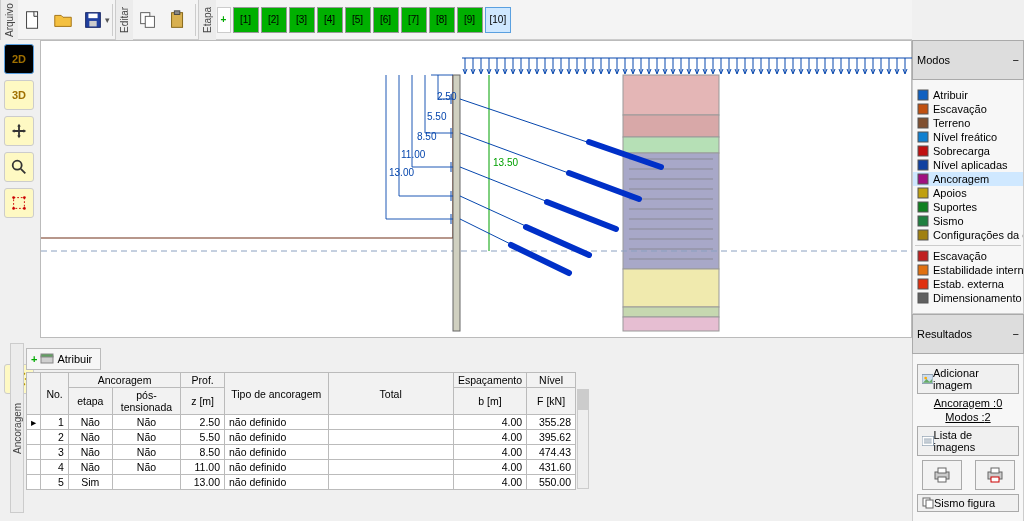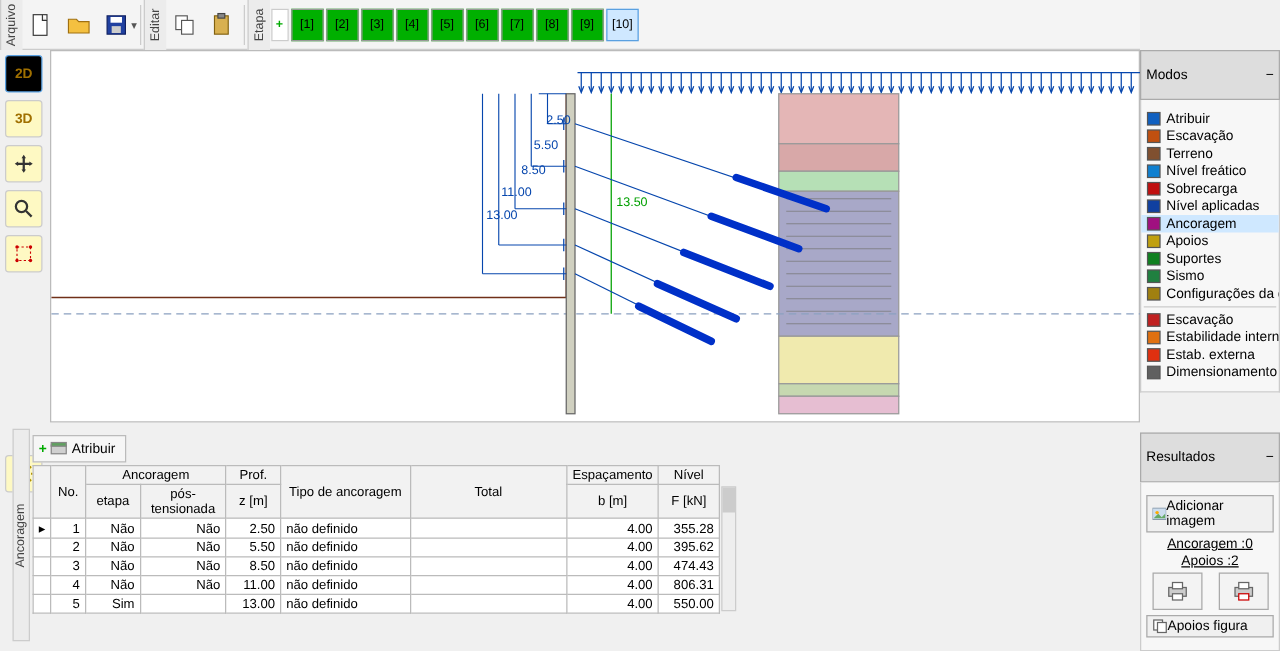--- a/index.html
+++ b/index.html
@@ -24,21 +24,21 @@
   .canvas { position:absolute; left:40px; top:40px; right:112px; width:872px; height:298px; background:#fff; border:1px solid #bbb;}
   
   
   .bottom-pane { position:absolute; left:10px; top:343px; width:902px; height:172px;}
   .add-row { position:absolute; left:16px; top:5px; height:22px; display:flex; }
   .add-btn { border:1px solid #bbb; background:#f6f6f6; padding:2px 8px 2px 4px; display:flex; align-items:center; gap:3px;}
   .vtab-ancor { position:absolute; left:0; top:0; width:14px; height:170px; writing-mode:vertical-rl; transform:rotate(180deg); display:flex; align-items:center; justify-content:center; font-size:10px; color:#444; background:#ececec; border:1px solid #ccc;}
   table.data { position:absolute; left:16px; top:29px; border-collapse:collapse; background:#fff; width:550px;}
   table.data th, table.data td { border:1px solid #bbb; padding:1px 4px; height:14px; font-size:10.5px; text-align:right; background:#fff;}
   table.data th { background:#f2f2f2; font-weight:normal; text-align:center;}
-  table.data td.l { text-align:right;}
+  table.data td.l { text-align:center;}
   .row-mark { width:10px; text-align:center !important;}
   .scroll-fake { position:absolute; left:567px; top:46px; width:12px; height:100px; background:#eee; border:1px solid #ccc;}
   .scroll-thumb { width:100%; height:20px; background:#ccc;}
 
   
   .right-col { position:absolute; right:0; top:40px; width:112px; bottom:0; display:flex; flex-direction:column;}
   .panel-hdr { background:#ddd; border:1px solid #aaa; padding:13px 4px; font-size:11px; display:flex; justify-content:space-between; align-items:center;}
   .panel-body { background:#f7f7f7; border:1px solid #ccc; border-top:none; padding:8px 0; }
   .mode-item { display:flex; align-items:center; gap:4px; padding:1px 4px; font-size:10.5px; white-space:nowrap; overflow:hidden;}
   .mode-item.sel { background:#cfe8ff;}
@@ -408,21 +408,21 @@
         </tr>
         <tr>
           <td class="row-mark"></td>
           <td>4</td>
           <td class="l">Não</td>
           <td class="l">Não</td>
           <td>11.00</td>
           <td style="text-align:left">não definido</td>
           <td></td>
           <td>4.00</td>
-          <td>806.31</td>
+          <td>431.60</td>
         </tr>
         <tr>
           <td class="row-mark"></td>
           <td>5</td>
           <td class="l">Sim</td>
           <td class="l"></td>
           <td>13.00</td>
           <td style="text-align:left">não definido</td>
           <td></td>
           <td>4.00</td>
@@ -545,23 +545,32 @@
           <circle cx="4" cy="4" r="1.5" fill="#fa0"></circle>
           <polyline points="1,9 5,5 8,8 11,5 11,9" fill="#6a6" stroke="none"></polyline>
         </svg>
       <span>Adicionar imagem</span>
     </div>
     <div class="res-line">
         <span>Ancoragem :</span>
         <span>0</span>
       </div>
     <div class="res-line">
-        <span>Apoios :</span>
+        <span>Modos :</span>
         <span>2</span>
       </div>
+    <div class="btn-small">
+      <svg width="12" height="10" viewBox="0 0 12 10">
+          <rect x="0" y="0" width="12" height="10" fill="#fff" stroke="#89a"></rect>
+          <line x1="2" y1="3" x2="10" y2="3" stroke="#89a"></line>
+          <line x1="2" y1="5" x2="10" y2="5" stroke="#89a"></line>
+          <line x1="2" y1="7" x2="10" y2="7" stroke="#89a"></line>
+        </svg>
+      <span>Lista de imagens</span>
+    </div>
     <div class="print-row">
       <div class="print-btn">
           <svg width="20" height="18" viewBox="0 0 20 18">
             <rect x="3" y="6" width="14" height="7" fill="#ccc" stroke="#666"></rect>
             <rect x="6" y="2" width="8" height="5" fill="#fff" stroke="#666"></rect>
             <rect x="6" y="11" width="8" height="5" fill="#fff" stroke="#666"></rect>
           </svg>
         </div>
       <div class="print-btn">
           <svg width="20" height="18" viewBox="0 0 20 18">
@@ -569,16 +578,16 @@
             <rect x="6" y="2" width="8" height="5" fill="#fff" stroke="#666"></rect>
             <rect x="6" y="11" width="8" height="5" fill="#fff" stroke="#c00"></rect>
           </svg>
         </div>
     </div>
     <div class="btn-small">
       <svg width="12" height="12" viewBox="0 0 12 12">
           <rect x="1" y="1" width="7" height="8" fill="#fff" stroke="#666"></rect>
           <rect x="4" y="3" width="7" height="8" fill="#fff" stroke="#666"></rect>
         </svg>
-      <span>Apoios figura</span>
+      <span>Sismo figura</span>
     </div>
   </div>
 </div>
 
 </body></html>

